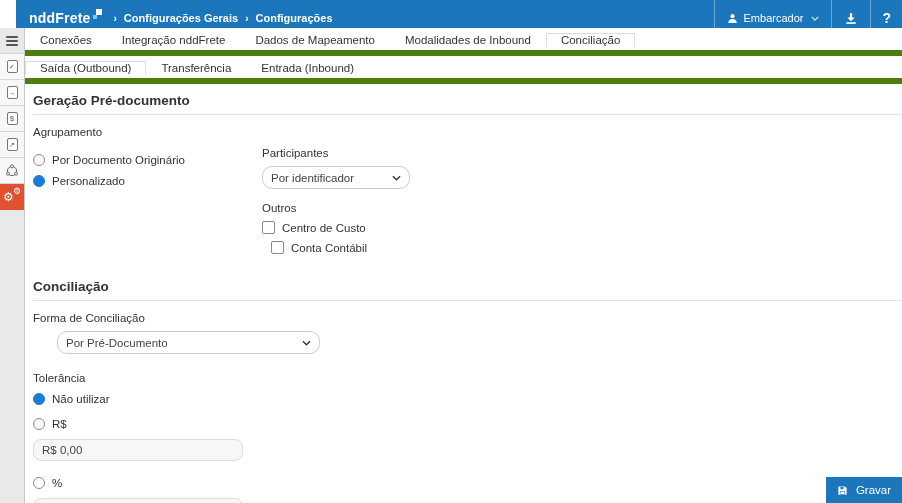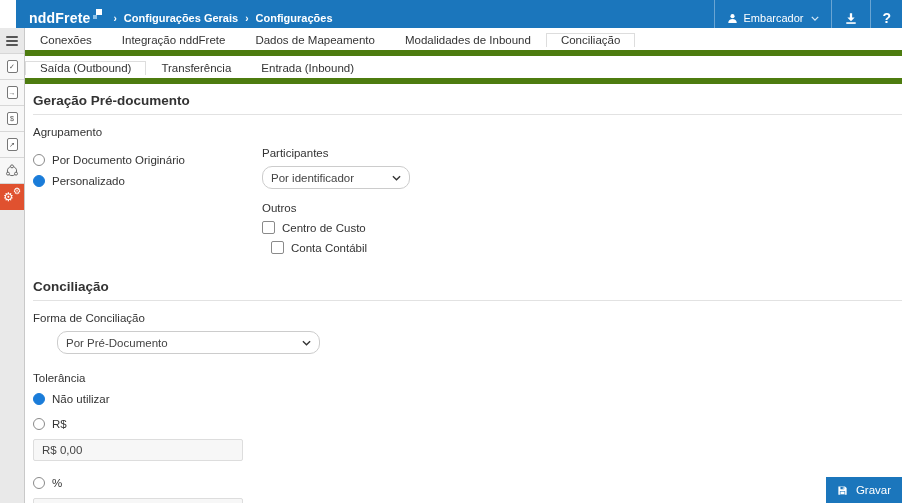--- a/index.html
+++ b/index.html
@@ -77,21 +77,21 @@
   }
   .select-box {
     height:23px; border:1px solid #ccc; border-radius:10px; background:#fff;
     display:flex; align-items:center; justify-content:space-between;
     padding:0 8px; font-size:11.5px; color:#444; cursor:pointer;
   }
   .select-participantes { width:148px; margin-bottom:4px; }
   .select-forma { width:263px; margin-bottom:4px;margin-left:24px; }
   .chev { width:9px; height:6px; flex:0 0 auto; }
   .text-input {
-    height:22px; border:1px solid #ddd; border-radius:2px; background:#f7f7f7;
+    height:22px; border:1px solid #ddd; border-radius:8px; background:#f7f7f7;
     padding:0 8px; font-size:11.5px; color:#444; width:210px; display:block;
     font-family:"Liberation Sans", sans-serif;
   }
   .input-gap { margin:2px 0 14px 0; }
   .section-gap { margin-top:16px; }
 
   .save-btn {
     position:absolute; right:0; bottom:0; width:76px; height:26px;
     background:#1b76bc; color:#fff; border:none; font-size:11.5px;
     display:flex; align-items:center; justify-content:center; gap:8px; cursor:pointer;

